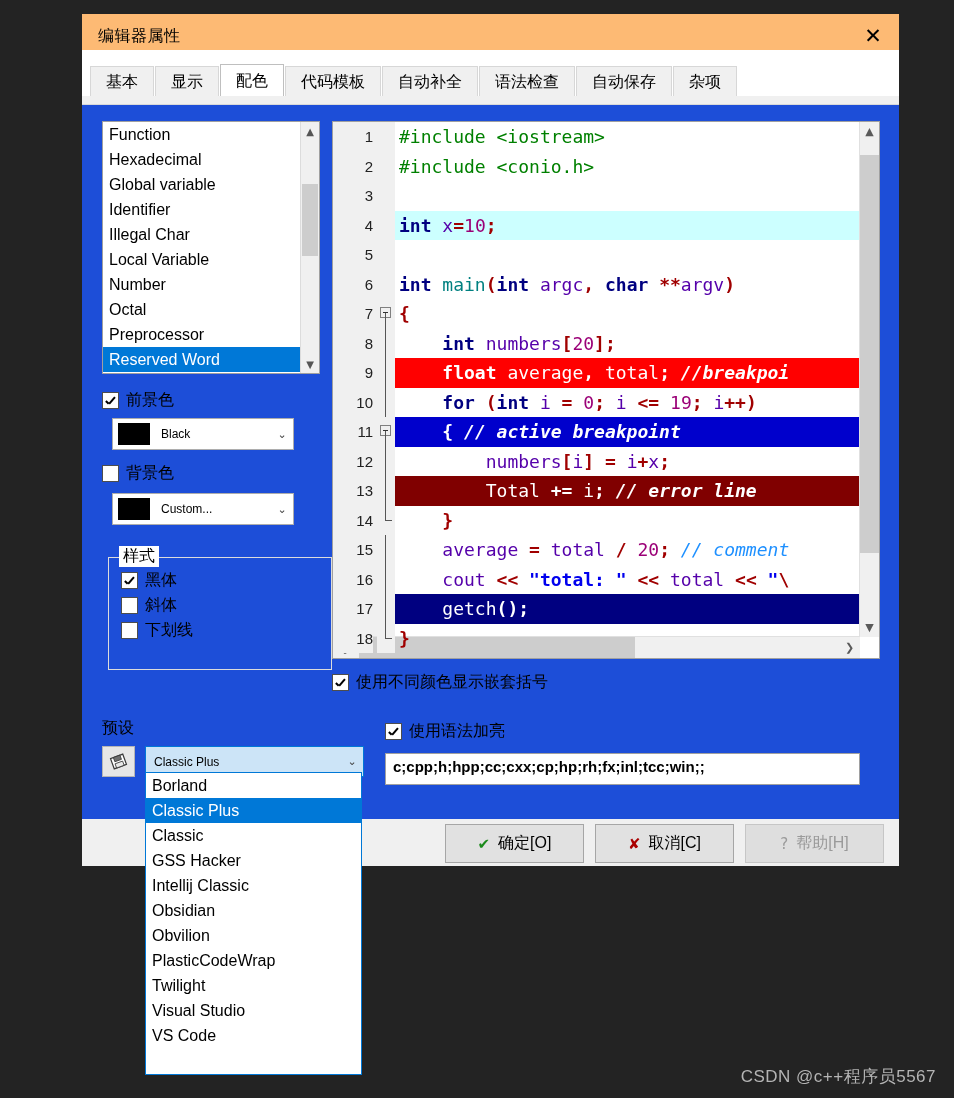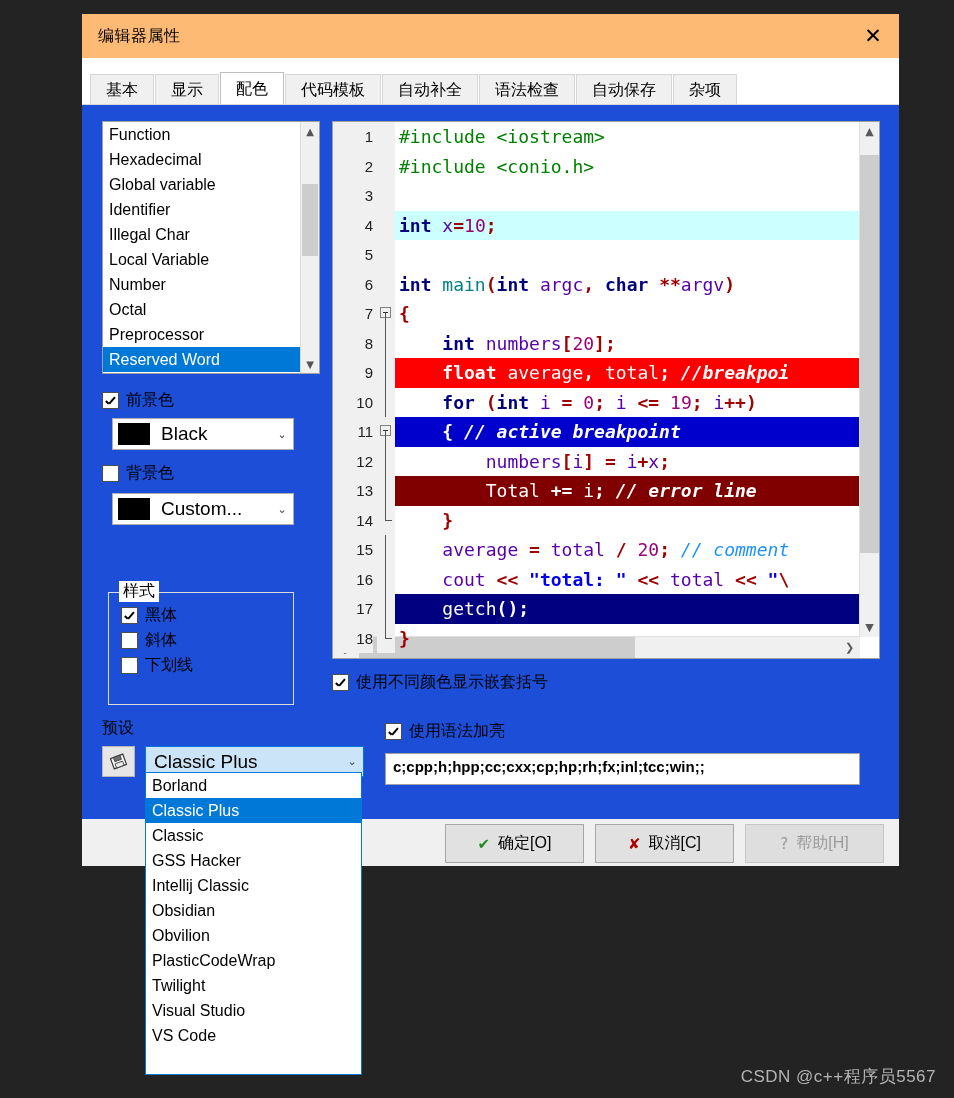--- a/index.html
+++ b/index.html
@@ -25,21 +25,21 @@
     font-size:16px;color:#000;letter-spacing:.5px;
   }
   .close-btn{
     position:absolute;right:0;top:0;width:52px;height:44px;
     display:flex;align-items:center;justify-content:center;
     font-size:21px;color:#000;line-height:1;cursor:default;
     font-family:"DejaVu Sans",sans-serif;
   }
   
   .tabstrip{
-    position:absolute;left:0;top:44px;width:817px;height:46px;
+    position:absolute;left:0;top:36px;width:817px;height:46px;
     background:#ffffff;
   }
   .tabs{
     position:absolute;left:8px;top:14px;height:32px;display:flex;align-items:flex-end;
   }
   .tab{
     height:30px;line-height:30px;padding:0 15px;
     font-size:16px;color:#000;background:#f0f0f0;
     border:1px solid #d7d7d7;border-bottom:none;margin-right:1px;
     box-sizing:border-box;white-space:nowrap;cursor:default;
@@ -91,21 +91,21 @@
   .cbox .tick:after{
     content:"";position:absolute;left:4px;top:8px;width:9px;height:1.6px;
     background:#000;transform:rotate(-50deg);transform-origin:left center;
   }
   .chk-label{font-size:16px;color:#000;white-space:nowrap;}
   .combo{
     position:absolute;border:1px solid #adadad;background:#fff;box-sizing:border-box;
     display:flex;align-items:center;cursor:default;
   }
   .swatch{width:32px;height:22px;background:#000;margin-left:5px;flex:none;}
-  .combo-text{font-size:19px;color:#000;margin-left:11px;flex:1;white-space:nowrap;}
+  .combo-text{font-size:12px;color:#000;margin-left:11px;flex:1;white-space:nowrap;}
   .combo-arrow{
     width:22px;text-align:center;font-size:11px;color:#444;
     font-family:"DejaVu Sans",sans-serif;
   }
   .group{
     position:absolute;border:1px solid #dcdcdc;box-sizing:border-box;
   }
   .group-title{
     position:absolute;left:10px;top:-12px;background:#fff;padding:0 4px;
     font-size:16px;color:#000;
@@ -291,21 +291,21 @@
     <div class="chk-row" style="left:20px;top:358px;">
       <div class="cbox"></div>
       <span class="chk-label">背景色</span>
     </div>
     <div class="combo" style="left:30px;top:388px;width:182px;height:32px;">
       <span class="swatch" id="bg-swatch" style="background: rgb(0, 0, 0);"></span>
       <span class="combo-text">Custom...</span>
       <span class="combo-arrow">⌄</span>
     </div>
 
-    <div class="group" style="left:26px;top:452px;width:186px;height:113px;margin-top:35px;">
+    <div class="group" style="left:26px;top:452px;width:224px;height:113px;">
       <span class="group-title">样式</span>
       <div id="style-host" style="position:absolute;left:12px;top:12px;">
           <div class="chk-row" style="position: relative; margin-bottom: 4px;">
             <div class="cbox">
               <span class="tick"></span>
             </div>
             <span class="chk-label">黑体</span>
           </div>
           <div class="chk-row" style="position: relative; margin-bottom: 4px;">
             <div class="cbox"></div>

